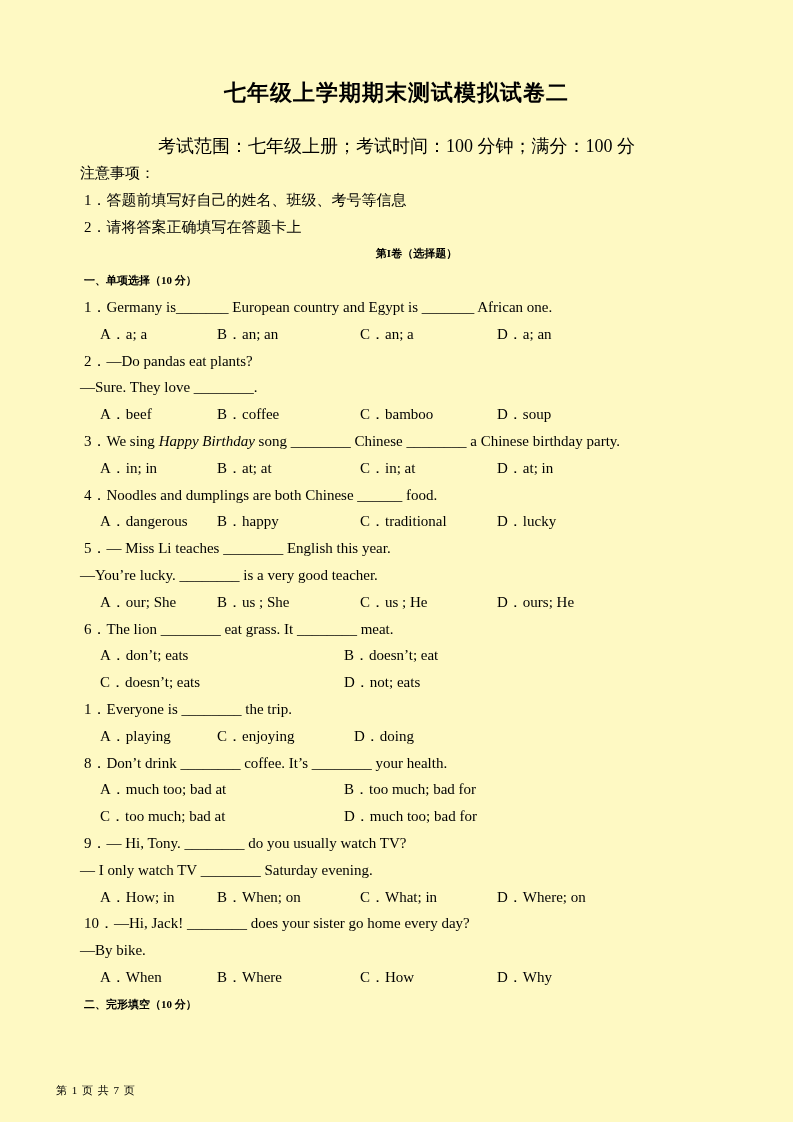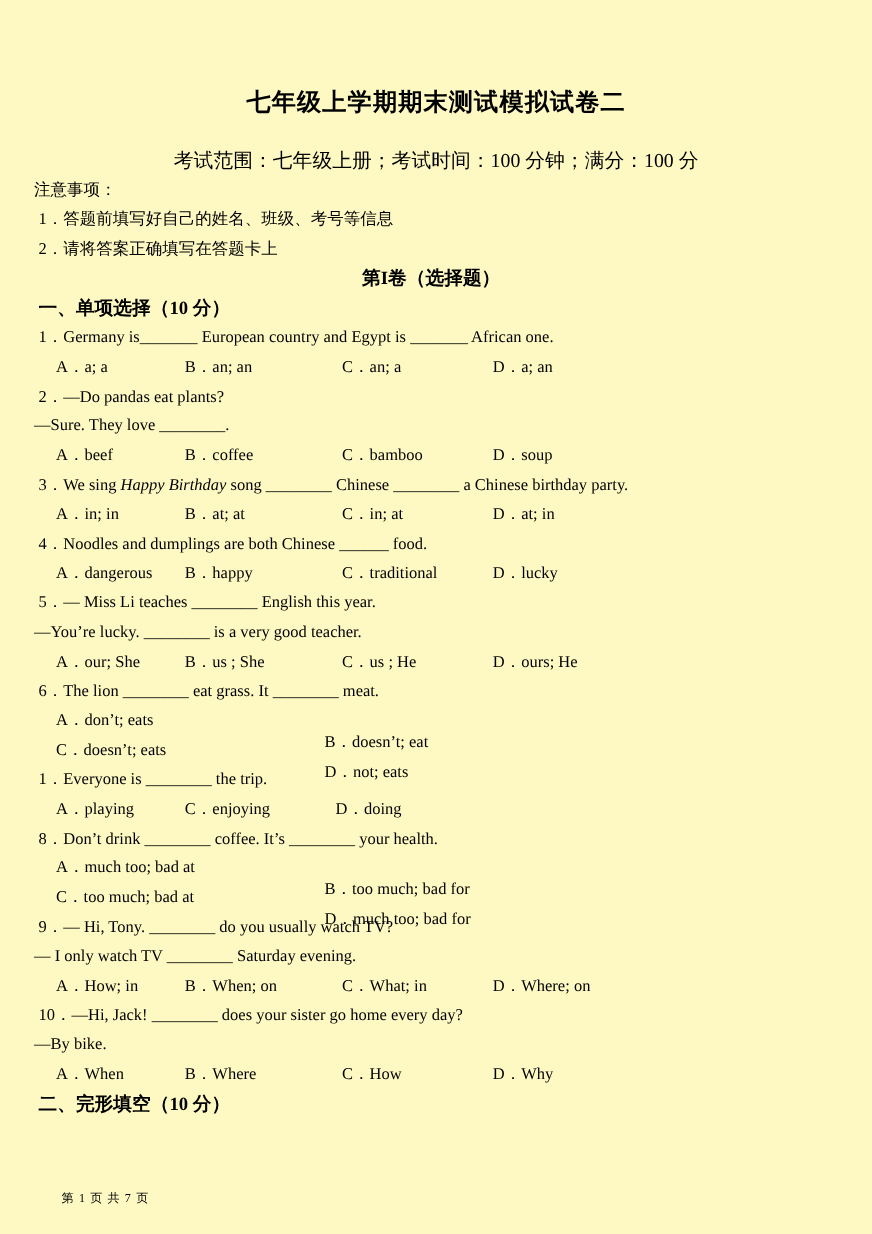--- a/index.html
+++ b/index.html
@@ -19,40 +19,40 @@
     line-height:34px;
     font-family:"Liberation Sans","DejaVu Sans",sans-serif;
     letter-spacing:1px;
   }
   .exam-info{
     margin-top:23px;
     text-align:center;
     font-size:18px;
     line-height:27px;
   }
-  .content{padding:0 40px 0 31px;}
+  .content{padding:0 40px 0 80px;}
   .line{
     line-height:26.8px;
     height:26.8px;
     white-space:nowrap;
     font-size:15px;
   }
   .q{padding-left:4px;}
   .center{text-align:center;}
   .bold{font-weight:bold;}
-  .sec{font-size:17px;}
+  .sec{font-size:11px;}
   .it{font-style:italic;}
   .opts4{display:flex;padding-left:20px;}
   .opts4 .c1{width:117px;}
   .opts4 .c2{width:143px;}
   .opts4 .c3{width:137px;}
   .opts4 .c4{flex:1;}
   .opts2{display:flex;padding-left:20px;}
   .opts2 .t1{width:244px;}
-  .opts2 .t2{flex:1;margin-top:20px;}
+  .opts2 .t2{flex:1;}
   .footer{
     position:absolute;
     left:56px;top:1082px;
     font-size:11px;
     line-height:16px;
     letter-spacing:1px;
   }
 </style>
 </head>
 <body>

